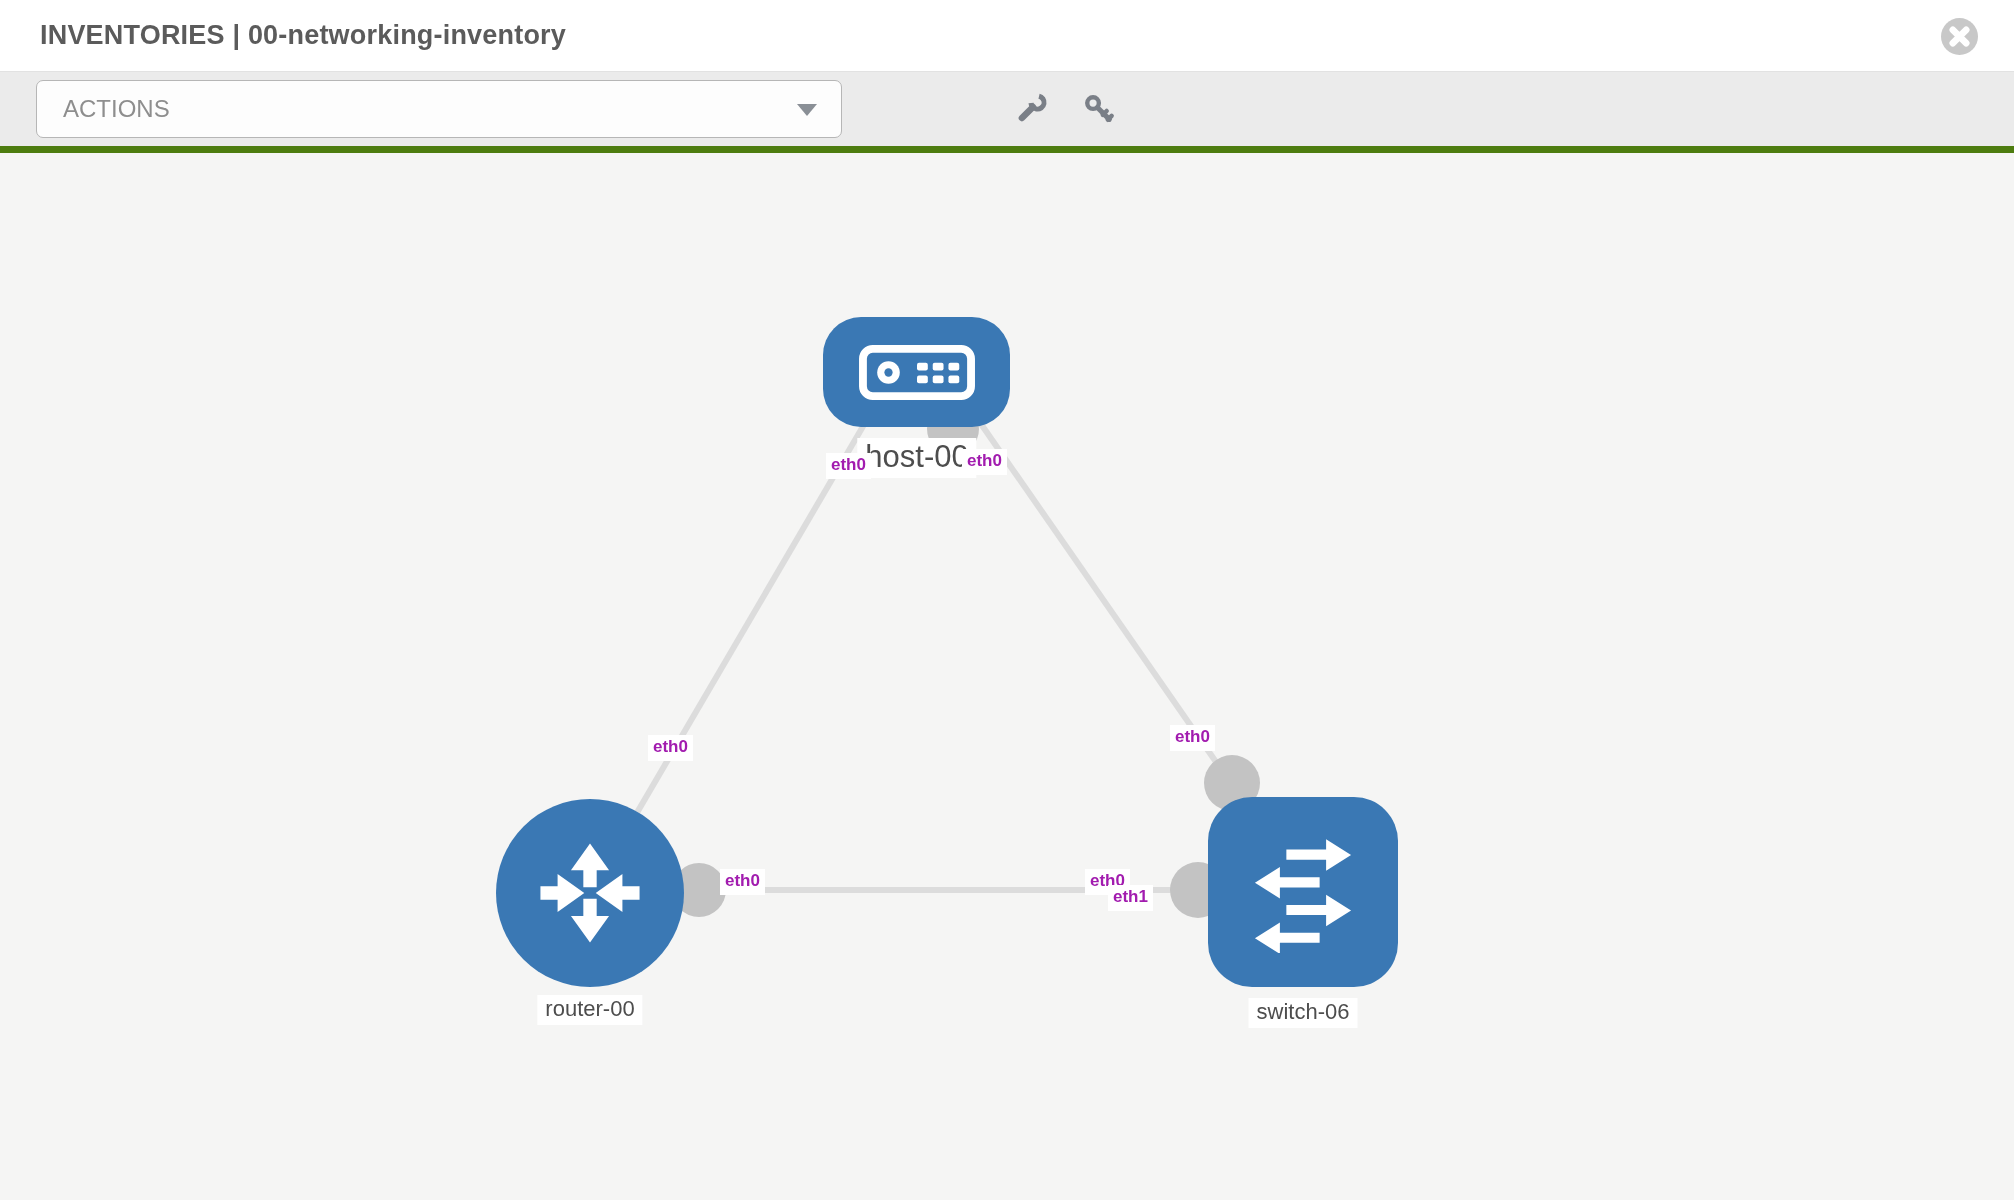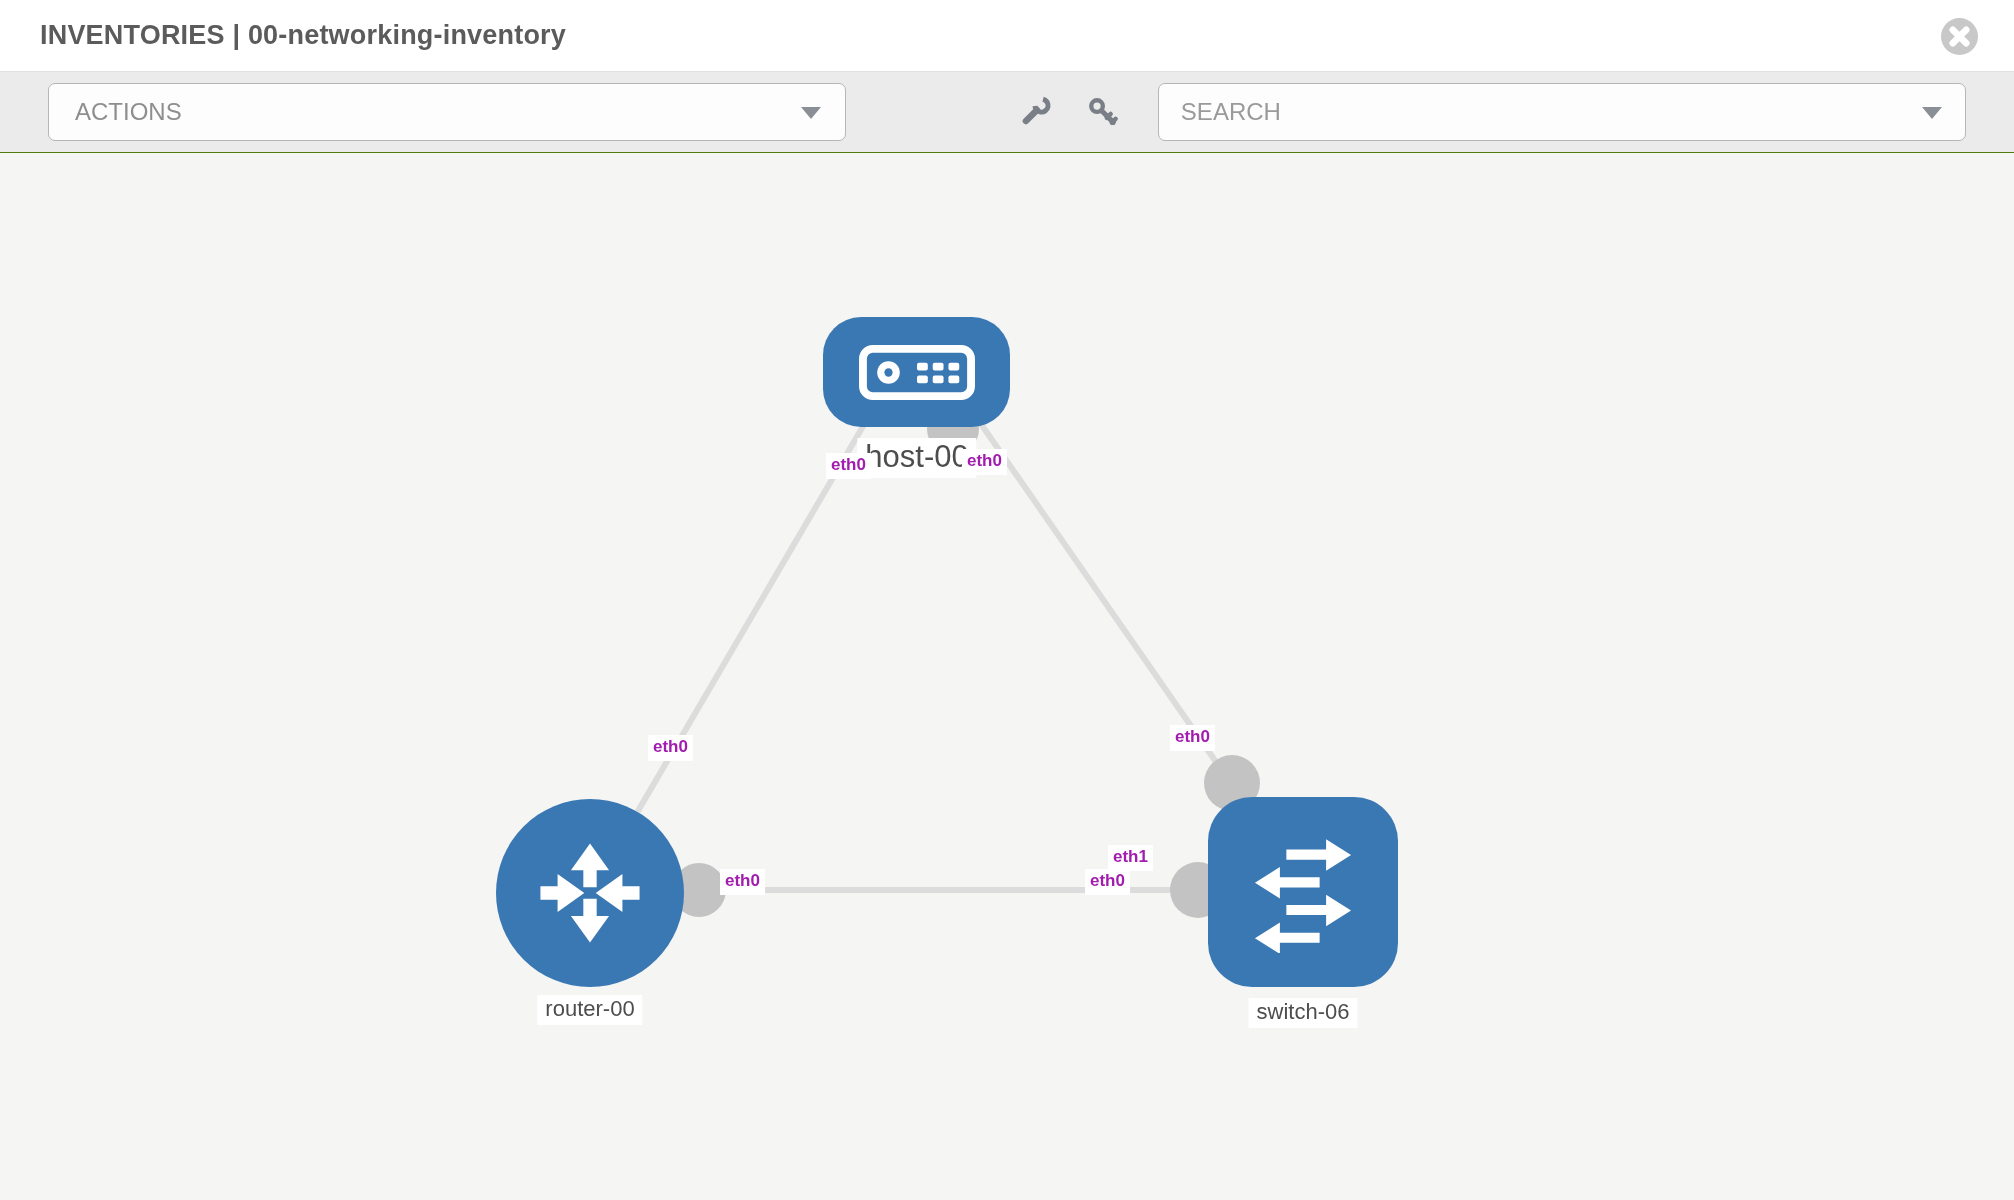--- a/index.html
+++ b/index.html
@@ -11,22 +11,22 @@
     position:relative; width:100%; height:72px; background:#ffffff;
     border-bottom:1px solid #e2e2e2;
     display:flex; align-items:center; padding:12px 40px;
   }
   .page-title { font-size:27px; font-weight:700; color:#5b5b5b; letter-spacing:0.2px; }
   .close-btn { position:absolute; right:36px; top:18px; width:37px; height:37px; cursor:pointer; }
 
   
   .toolbar {
     position:relative; width:100%; height:81px; background:#ebebeb;
-    border-bottom:1px solid #4d7c0f;
-    display:flex; align-items:center; padding:0 48px;
+    border-bottom:7px solid #4d7c0f;
+    display:flex; align-items:center; padding:0 36px;
   }
   .select-box {
     position:relative; height:58px; background:#fdfdfd;
     border:1px solid #b6b6b6; border-radius:7px;
     display:flex; align-items:center; padding:0 26px;
     color:#8e8e8e; font-size:24px; cursor:pointer;
   }
   .actions-select { width:806px; }
   .caret {
     position:absolute; right:24px; top:50%; margin-top:-5px;
@@ -62,21 +62,21 @@
   .iface-label {
     position:absolute; background:#ffffff; color:#a21caf;
     font-size:17px; padding:2px 5px 4px; white-space:nowrap;font-weight:bold;
   }
   .if-host-left   { left:826px; top:300px; }
   .if-host-right  { left:962px; top:296px; }
   .if-router-top  { left:648px; top:582px; }
   .if-switch-top  { left:1170px; top:572px; }
   .if-mid-router  { left:720px; top:716px; }
   .if-mid-switch-under { left:1085px; top:716px; z-index:2; }
-  .if-mid-switch-over  { left:1108px; top:692px; z-index:3; }
+  .if-mid-switch-over  { left:1108px; top:732px; z-index:3; }
 
   
   .zoom-panel {
     position:absolute; left:1632px; top:932px; width:382px; height:114px;
     background:#ffffff; border:1px solid #cfcfcf; border-right:none; border-bottom:none;
   }
   .zoom-value { position:absolute; left:0; right:0; top:8px; text-align:center; font-size:21px; color:#1c1c1c; }
   .zoom-minus { position:absolute; left:18px; top:52px; width:27px; height:7px; background:#9a9a9a; border-radius:3px; cursor:pointer; }
   .zoom-plus  { position:absolute; left:341px; top:44px; width:27px; height:27px; cursor:pointer; }
   .zoom-plus::before { content:""; position:absolute; left:0; top:10px; width:27px; height:7px; background:#9a9a9a; border-radius:3px; }
@@ -113,24 +113,20 @@
       <line x1="5.6" y1="18.4" x2="13.4" y2="10.6" stroke="#7a7f87" stroke-width="4.6" stroke-linecap="round"></line>
     </svg>
     <svg class="tool-btn" viewBox="0 0 24 24">
       <circle cx="7.8" cy="7.8" r="4.1" fill="none" stroke="#7a7f87" stroke-width="3.1"></circle>
       <line x1="10.9" y1="10.9" x2="19.3" y2="19.3" stroke="#7a7f87" stroke-width="3.6" stroke-linecap="round"></line>
       <line x1="14.7" y1="16.1" x2="17.4" y2="13.4" stroke="#7a7f87" stroke-width="3.2" stroke-linecap="round"></line>
       <line x1="18.2" y1="19.6" x2="20.9" y2="16.9" stroke="#7a7f87" stroke-width="3.2" stroke-linecap="round"></line>
     </svg>
   </div>
 
-  <div class="search-select">
-    <input class="search-input" type="text" placeholder="SEARCH" style="">
-    <span class="caret"></span>
-  </div>
 </div>
 
 <div class="canvas">
 
   <svg class="links-svg" width="2014" height="1046">
 
     <line x1="872" y1="258" x2="590" y2="740" stroke="#dcdcdc" stroke-width="6"></line>
     <line x1="972" y1="258" x2="1232" y2="632" stroke="#dcdcdc" stroke-width="6"></line>
     <line x1="697" y1="737" x2="1198" y2="737" stroke="#dcdcdc" stroke-width="6"></line>
 

